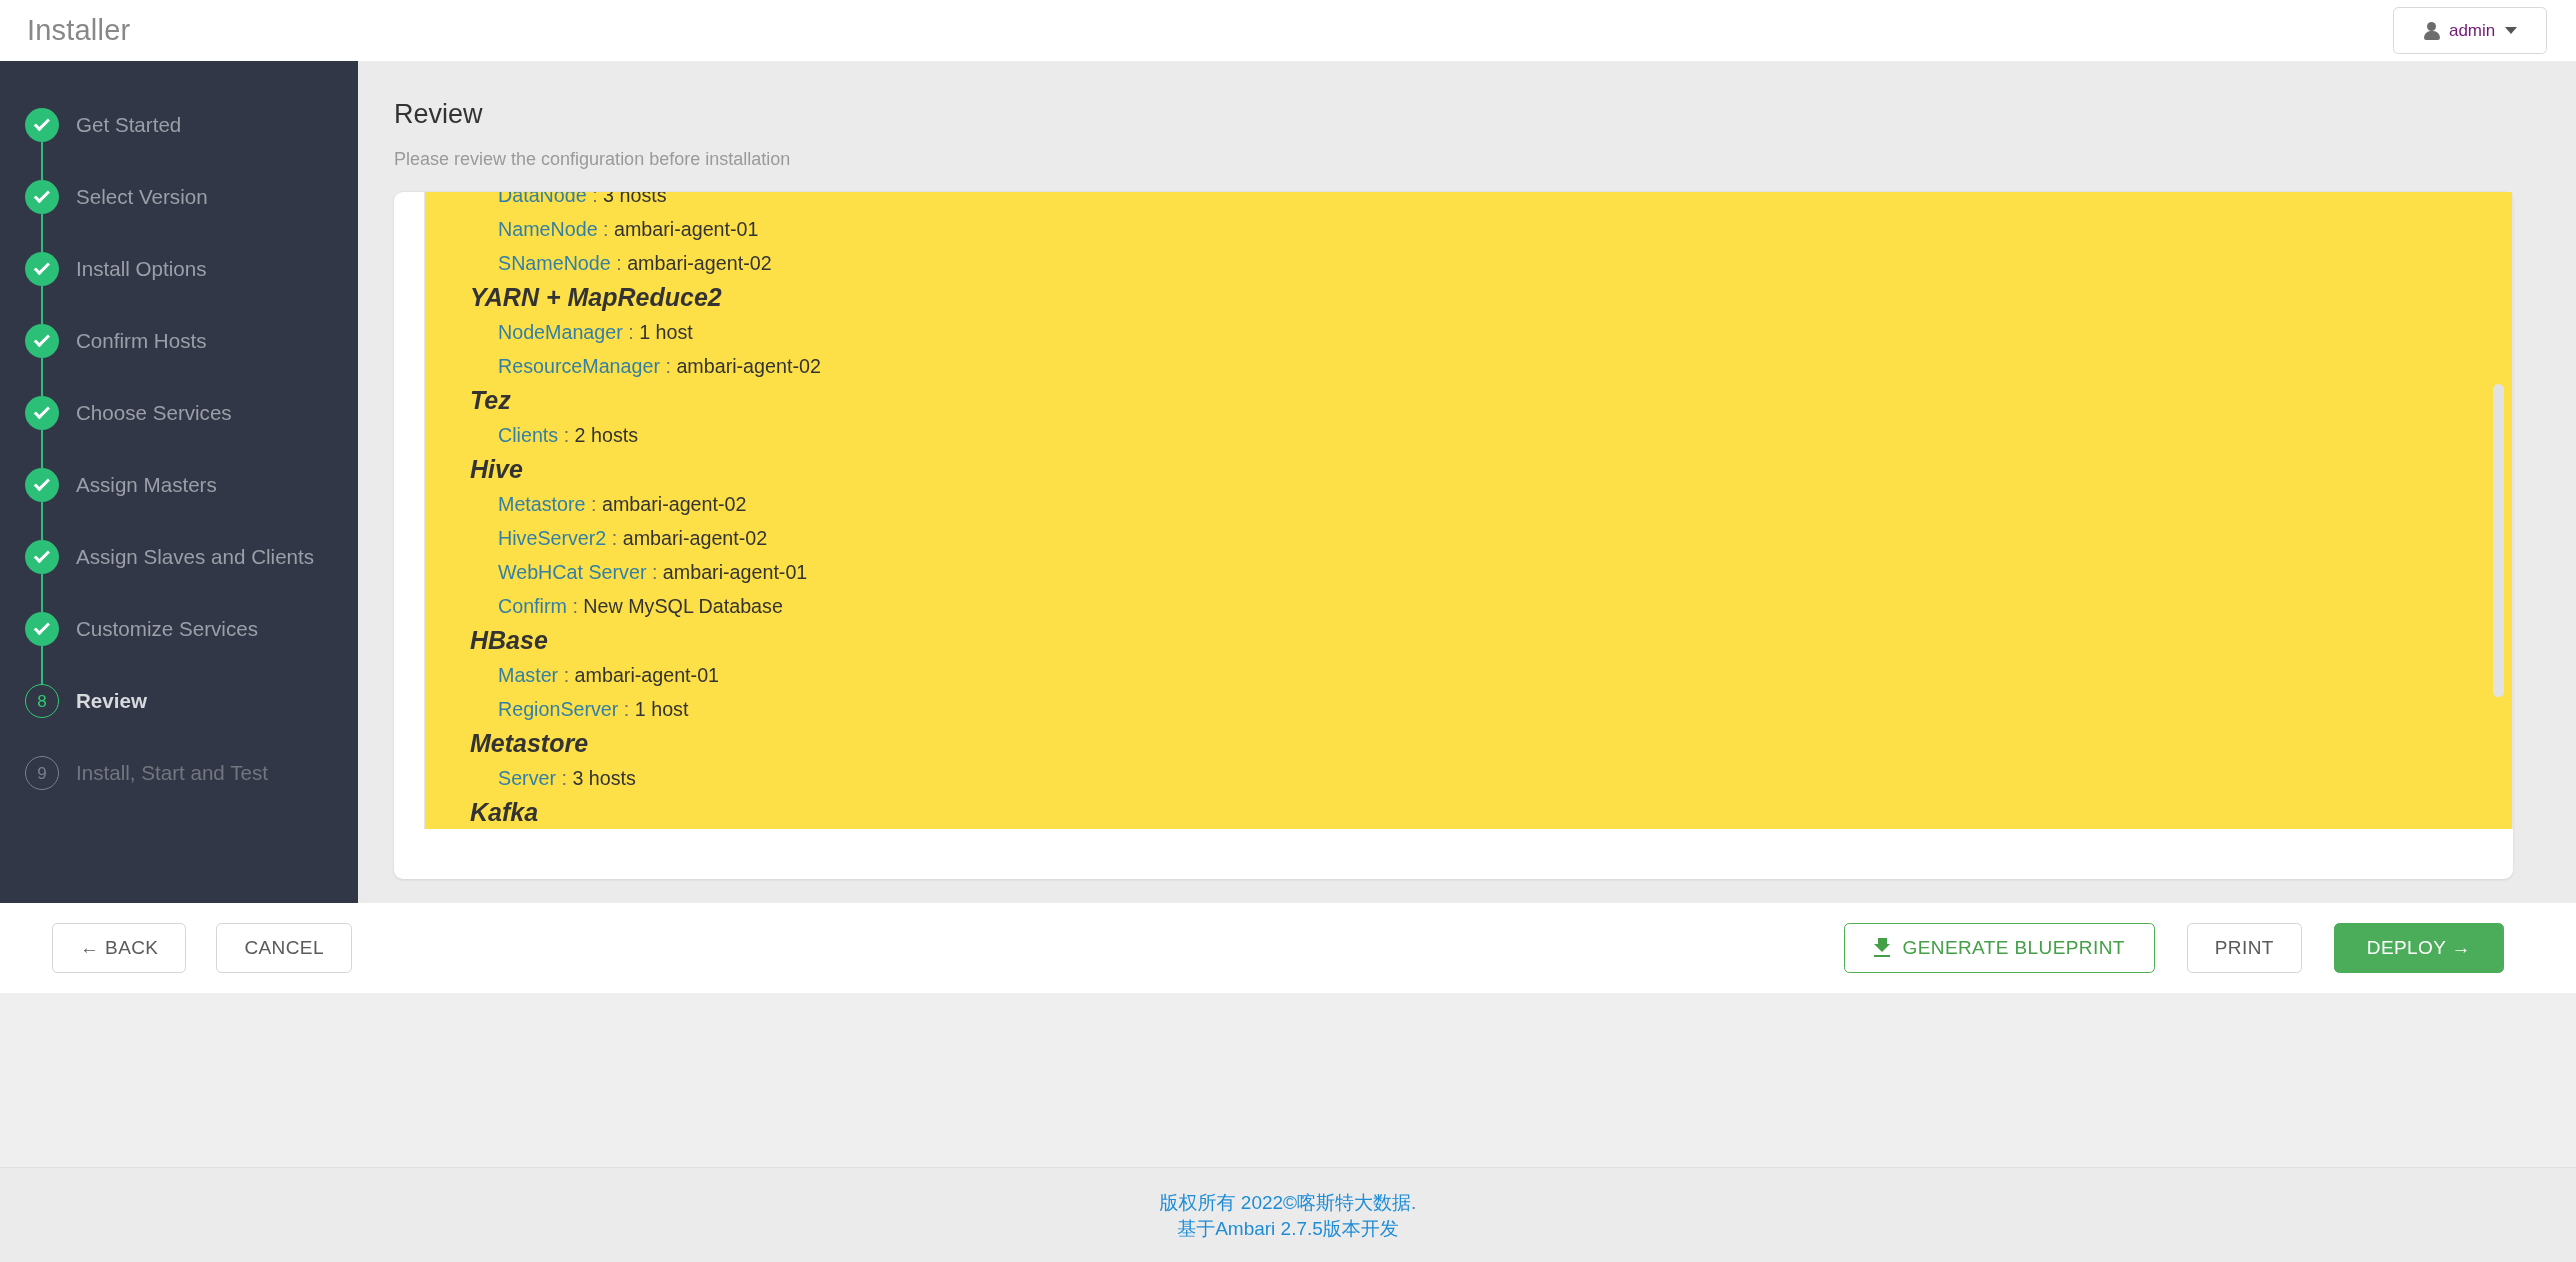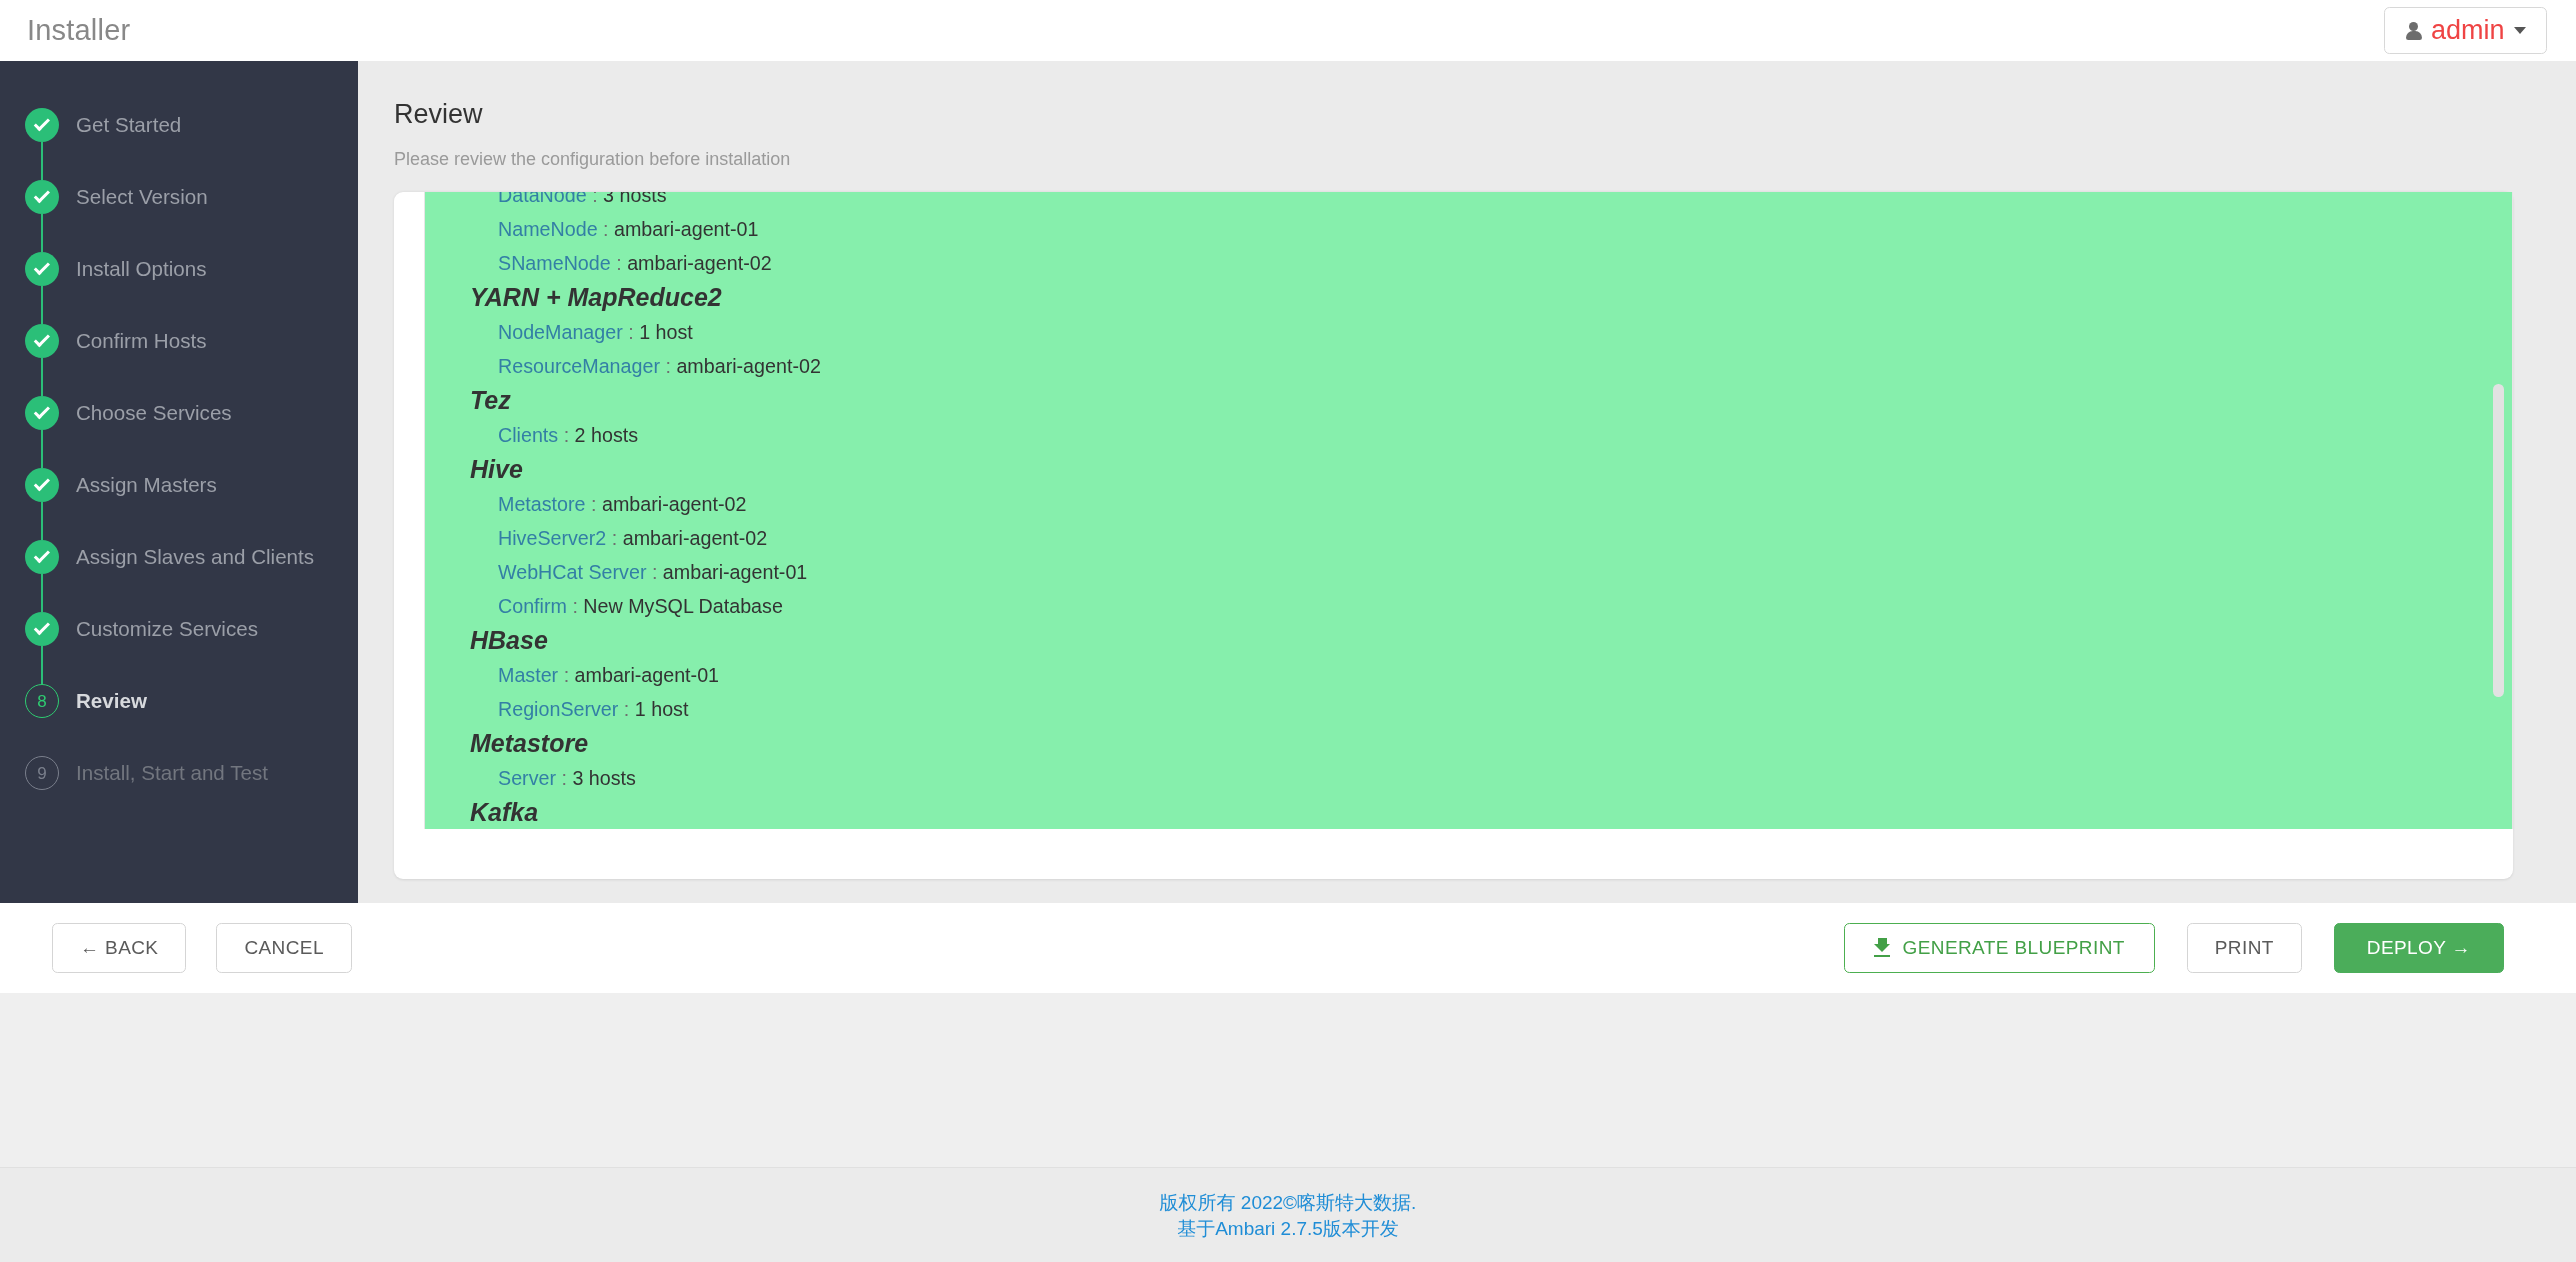--- a/index.html
+++ b/index.html
@@ -66,22 +66,22 @@
   }
   .user-icon::after {
     content: "";
     position: absolute;
     left: 0.9px; top: 10.7px;
     width: 16px; height: 9px;
     border-radius: 8px 8px 2.7px 2.7px;
     background: #6d6d6d;
   }
   .user-label {
-    font-size: 27px;
-    color: #ef4444;
+    font-size: 17px;
+    color: #701a75;
   }
   .caret-down {
     width: 0; height: 0;
     border-left: 6.3px solid transparent;
     border-right: 6.3px solid transparent;
     border-top: 7.2px solid #555555;
     margin-left: 1.8px;
     flex: none;
   }
 
@@ -189,21 +189,21 @@
     left: 36px; top: 131px;
     width: 2119px; height: 687px;
     background: #ffffff;
     border-radius: 9px;
     box-shadow: 0 0.9px 2.7px rgba(0,0,0,0.10);
   }
   .scrollregion {
     position: absolute;
     left: 30px; top: 0;
     width: 2089px; height: 637px;
-    background: #86efac;
+    background: #fde047;
     border-left: 0.9px solid #e6e6e6;
     border-right: 0.9px solid #e6e6e6;
     overflow: hidden;
     padding-left: 16px;
   }
   .scroll-inner {
     position: absolute;
     left: 0;
     top: -27px;
     width: 100%;

